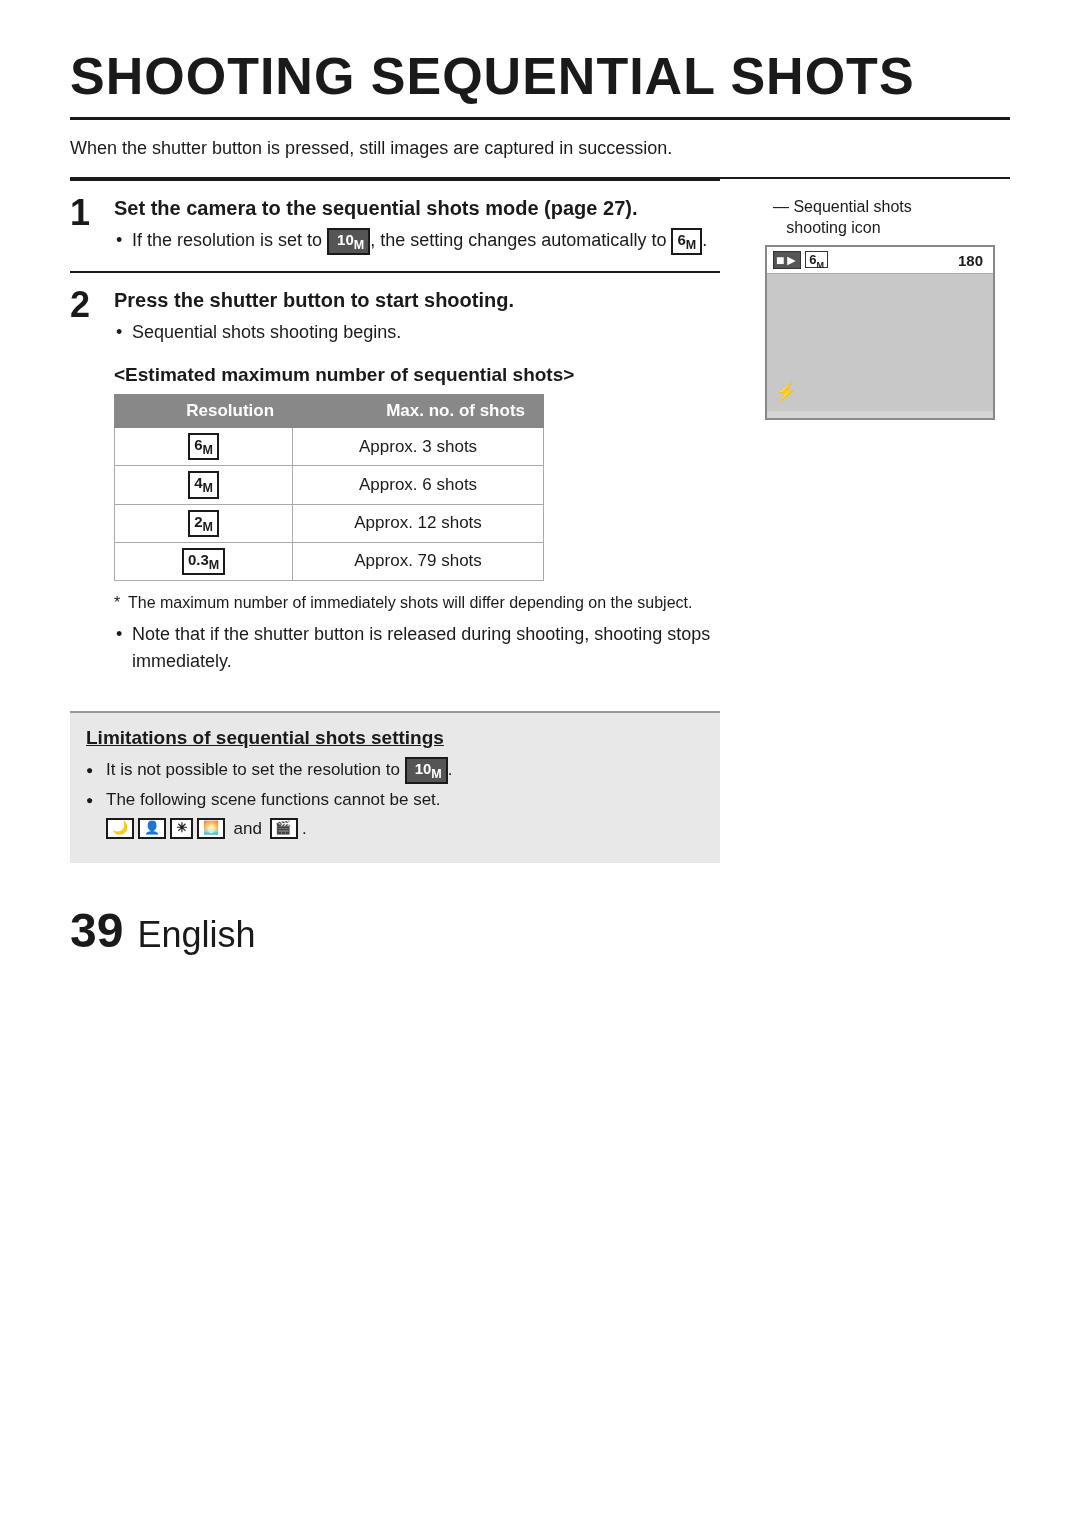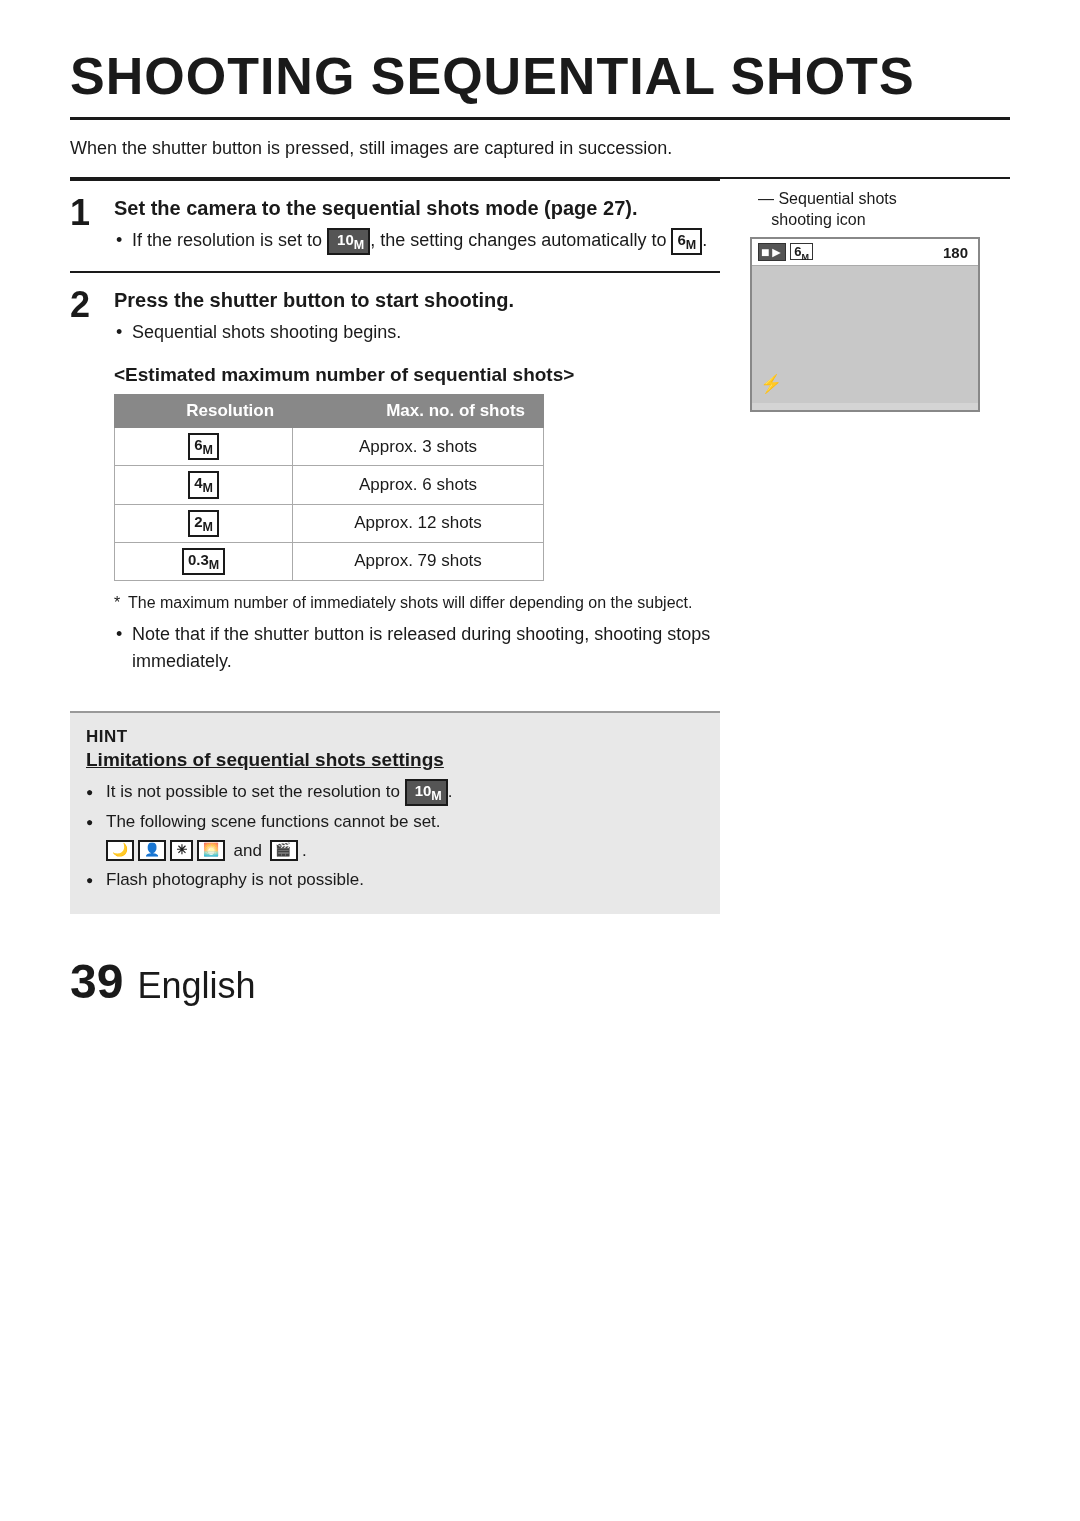--- a/index.html
+++ b/index.html
@@ -46,22 +46,22 @@
 
     .left-column {
       flex: 1 1 auto;
       min-width: 0;
     }
 
     .right-column {
       flex: 0 0 260px;
       display: flex;
       flex-direction: column;
-      align-items: flex-start;
-      padding-top: 2px;
+      align-items: center;
+      padding-top: 10px;
     }
 
     .step {
       display: flex;
       flex-direction: row;
       border-top: 2.5px solid #1a1a1a;
       padding-top: 14px;
       margin-top: 0;
       padding-bottom: 14px;
     }
@@ -376,39 +376,37 @@
         <p class="note-asterisk">
           The maximum number of immediately shots will differ depending on the subject.
         </p>
         <ul class="bullet-list" style="margin-top:6px;">
           <li>Note that if the shutter button is released during shooting, shooting stops immediately.</li>
         </ul>
       </div>
     </div>
 
     <div class="hint-section">
-      <div class="hint-label">HINT</div>
       <div class="hint-title">Limitations of sequential shots settings</div>
       <ul class="hint-list">
         <li>
           It is not possible to set the resolution to <span class="inline-badge filled">10<sub>M</sub></span>.
         </li>
         <li>
           The following scene functions cannot be set.<br>
           <span class="hint-icons-row">
             <span class="inline-badge" style="font-size:13px;">🌙</span>
             <span class="inline-badge" style="font-size:13px;">👤</span>
             <span class="inline-badge" style="font-size:13px;">✳</span>
             <span class="inline-badge" style="font-size:13px;">🌅</span>
             <span style="margin: 0 4px;">and</span>
             <span class="inline-badge" style="font-size:13px;">🎬</span>
             .
           </span>
         </li>
-        <li>Flash photography is not possible.</li>
       </ul>
     </div>
 
   </div>
 
   <div class="right-column">
     <div class="viewfinder-container">
 
       <div style="display:flex; align-items:flex-start; margin-bottom:6px;">
         <div style="display:flex; flex-direction:column; align-items:flex-end; padding-right:8px;">

